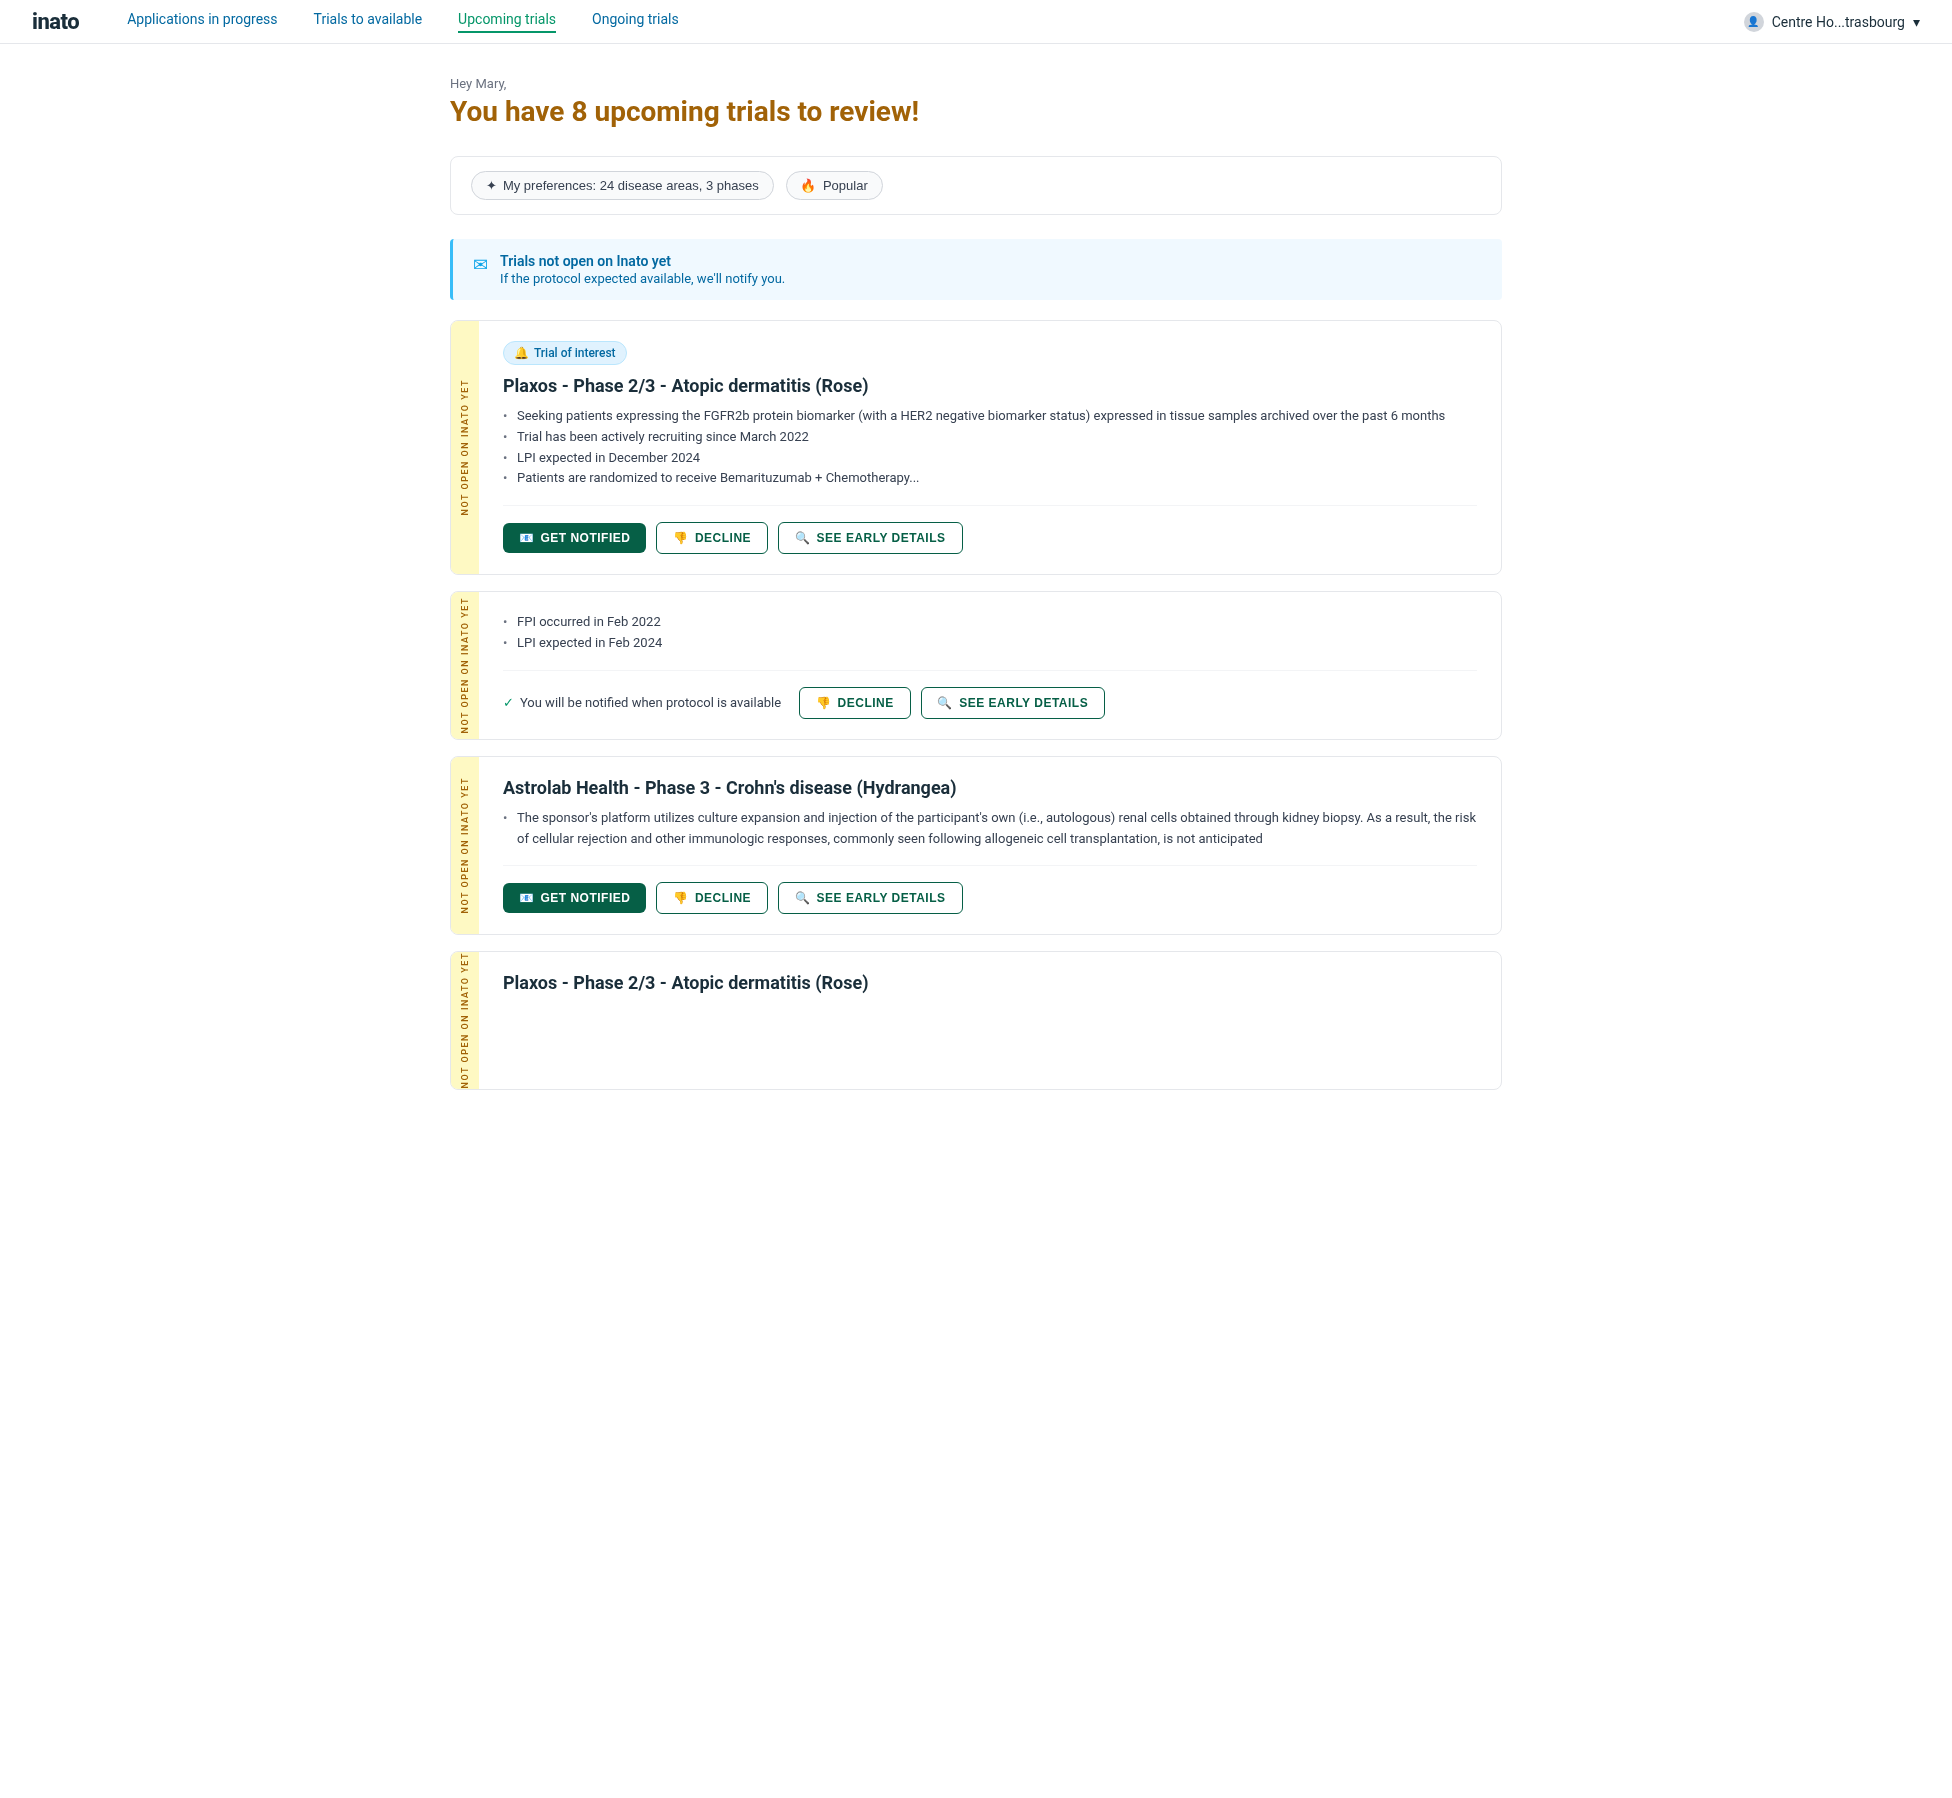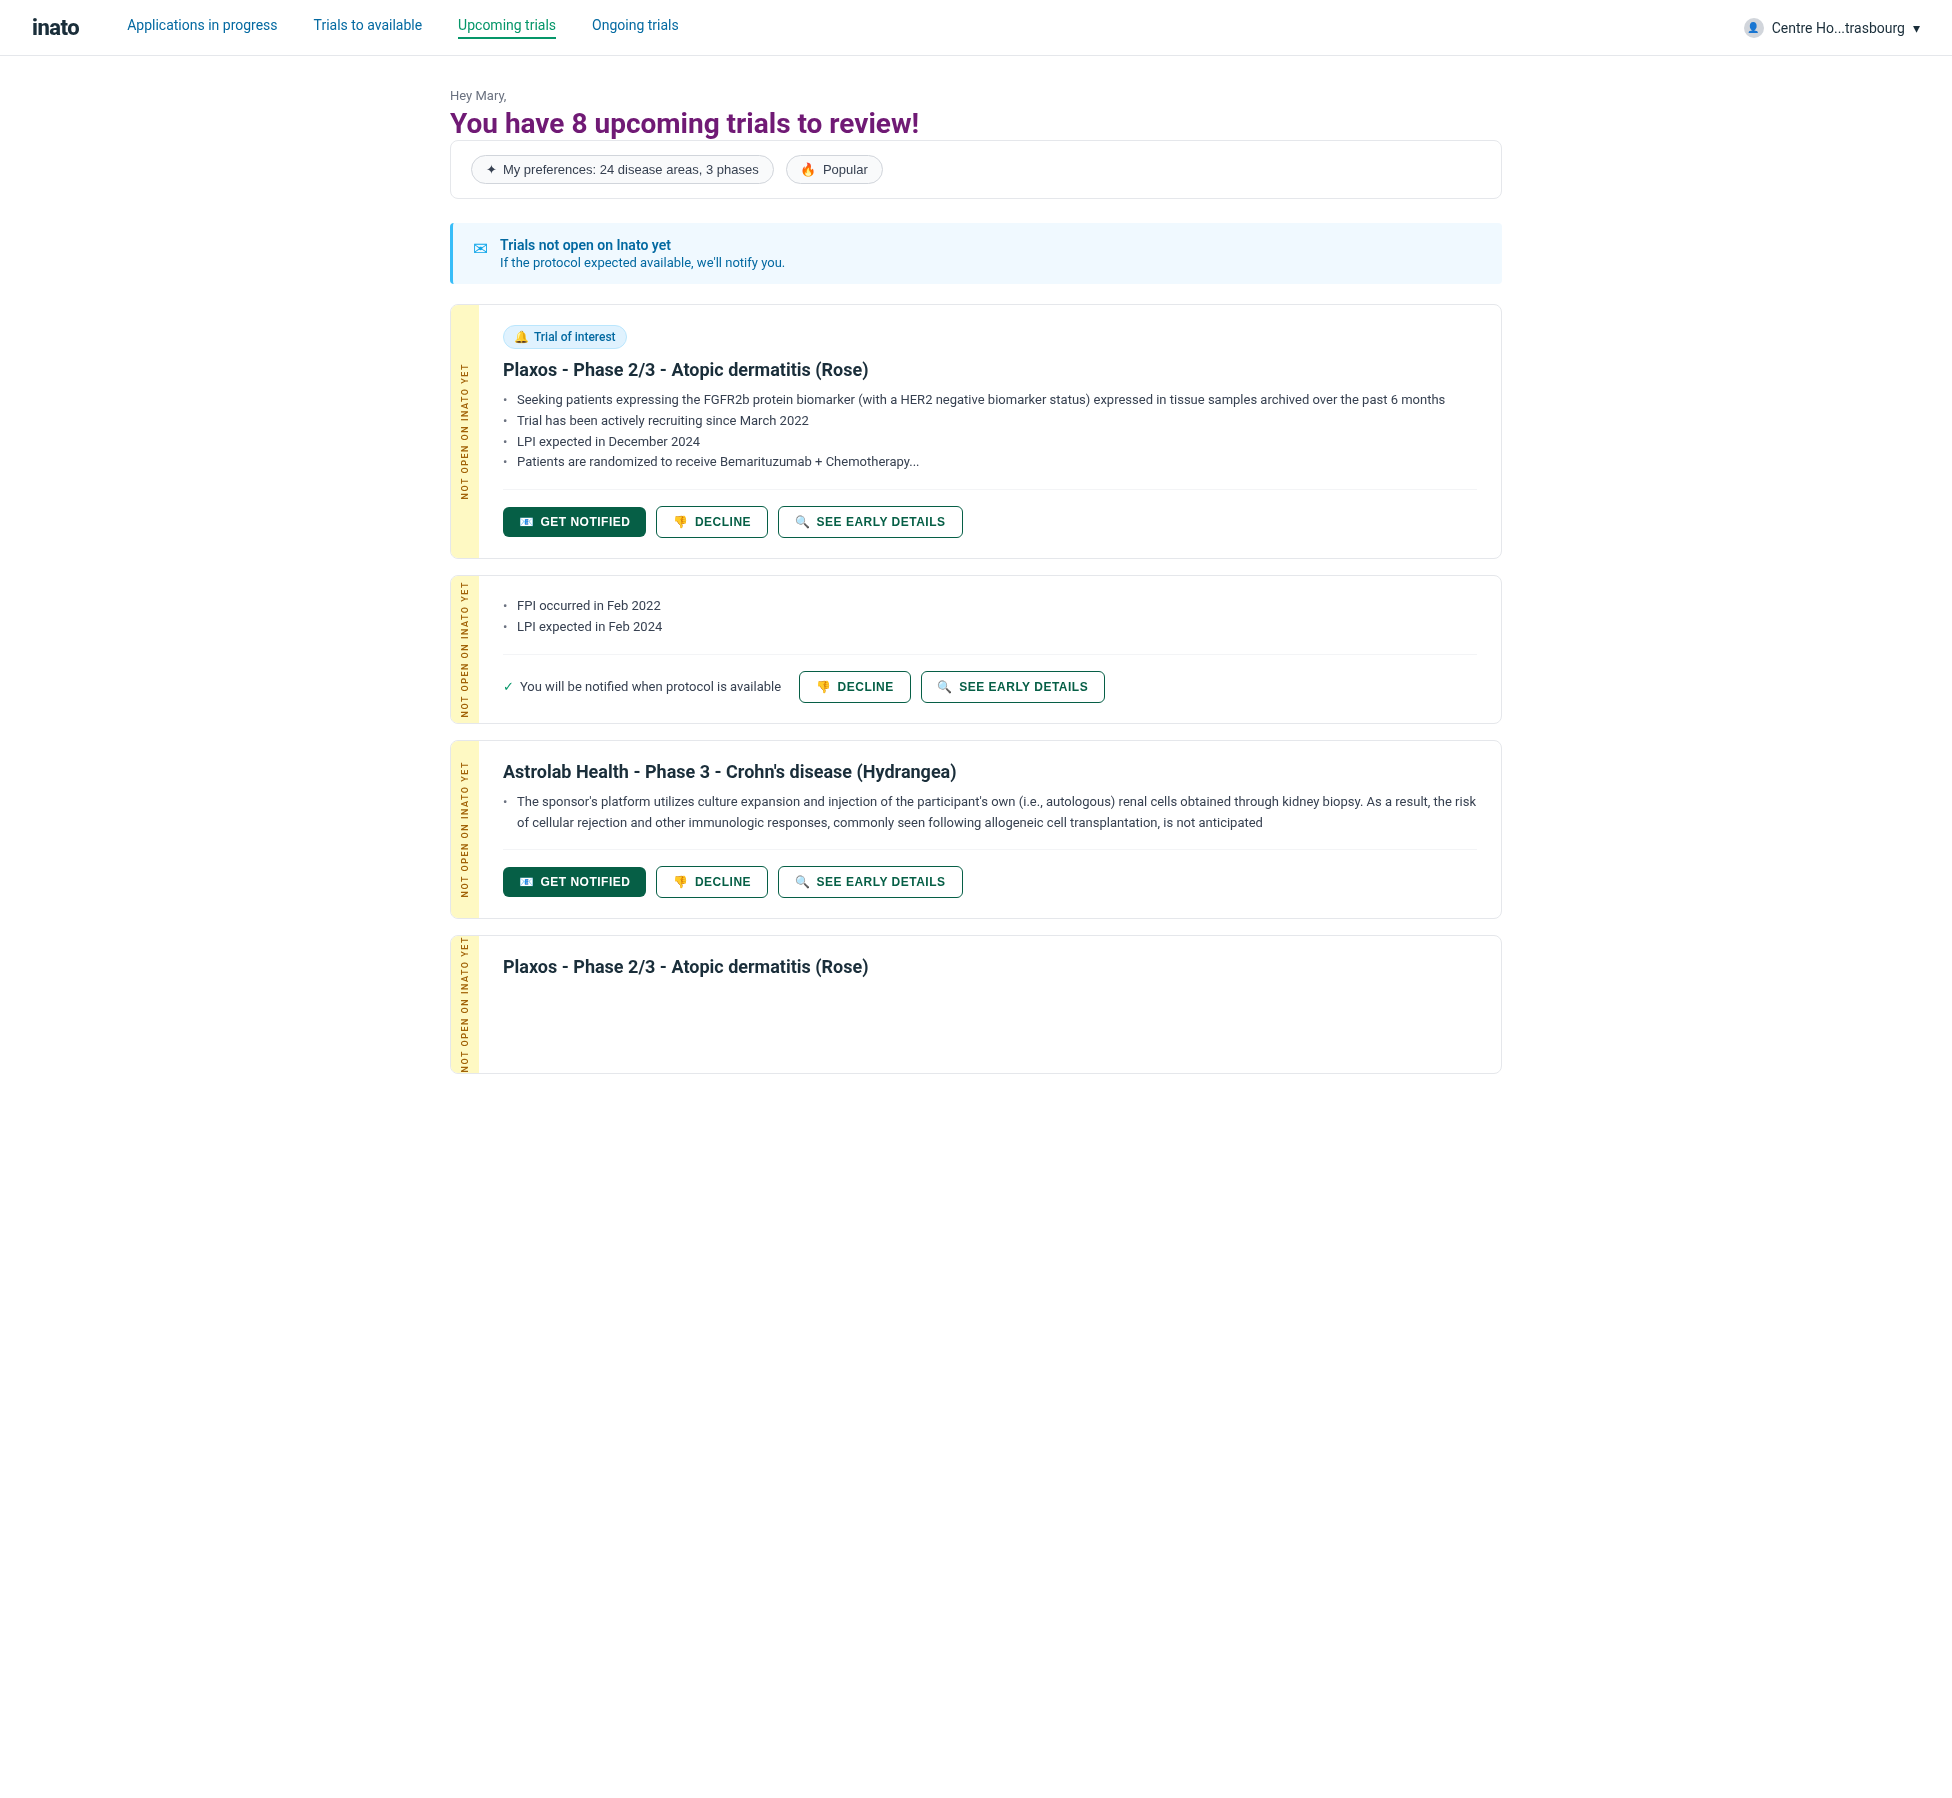--- a/index.html
+++ b/index.html
@@ -1,39 +1,39 @@
 <!DOCTYPE html>
 <html><head>
   <meta charset="utf-8">
   <style>
     * { box-sizing: border-box; margin: 0; padding: 0; }
     body { font-family: -apple-system, BlinkMacSystemFont, 'Segoe UI', Roboto, sans-serif; background: #fff; color: #1a2e3a; font-size: 14px; }
 
     
     .navbar {
-      display: flex; align-items: center; padding: 0 32px; height: 56px;
+      display: flex; align-items: center; padding: 0 32px; height: 44px;
       border-bottom: 1px solid #e5e7eb; background: #fff;
     }
     .nav-logo {
       font-size: 22px; font-weight: 800; color: #1a2e3a; margin-right: 48px; letter-spacing: -0.5px;
     }
     .nav-links { display: flex; align-items: center; gap: 36px; flex: 1; }
     .nav-link {
       font-size: 14px; color: #0369a1; text-decoration: none; padding-bottom: 4px;
       border-bottom: 2px solid transparent; white-space: nowrap; cursor: pointer;
     }
     .nav-link.active { color: #059669; border-bottom-color: #059669; }
     .nav-right { display: flex; align-items: center; gap: 8px; cursor: pointer; color: #1a2e3a; font-size: 14px; }
     .nav-centre-icon { width: 20px; height: 20px; border-radius: 50%; background: #d1d5db; display: inline-flex; align-items: center; justify-content: center; font-size: 10px; color: #4b5563; }
 
     
     .main { max-width: 1100px; margin: 0 auto; padding: 32px 24px; }
 
     .greeting { font-size: 13px; color: #6b7280; margin-bottom: 4px; }
-    .page-title { font-size: 28px; font-weight: 700; color: #701a75; }
+    .page-title { font-size: 28px; font-weight: 700; color: #a16207; margin-bottom: 28px; }
 
     
     .filter-bar {
       border: 1px solid #e5e7eb; border-radius: 8px; padding: 14px 20px;
       display: flex; align-items: center; gap: 12px; margin-bottom: 24px;
     }
     .filter-btn {
       display: flex; align-items: center; gap: 6px; padding: 6px 14px;
       border: 1px solid #d1d5db; border-radius: 20px; background: #f9fafb;
       font-size: 13px; color: #374151; cursor: pointer;

